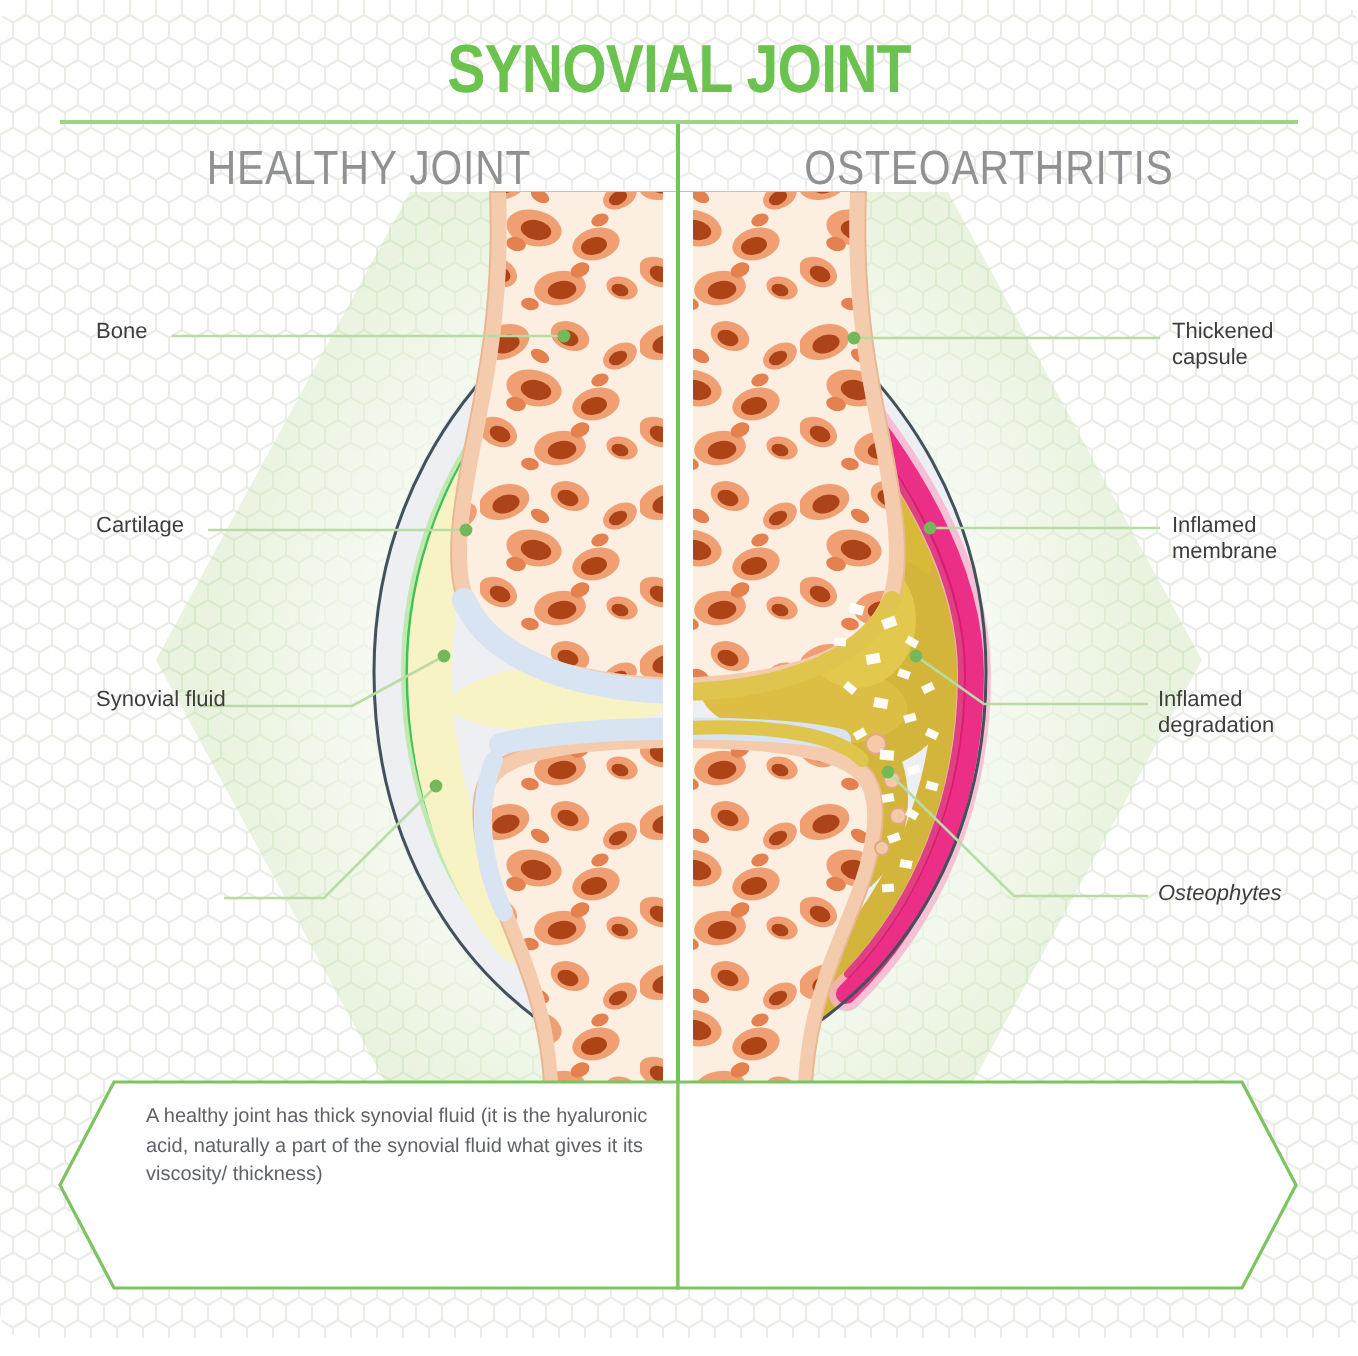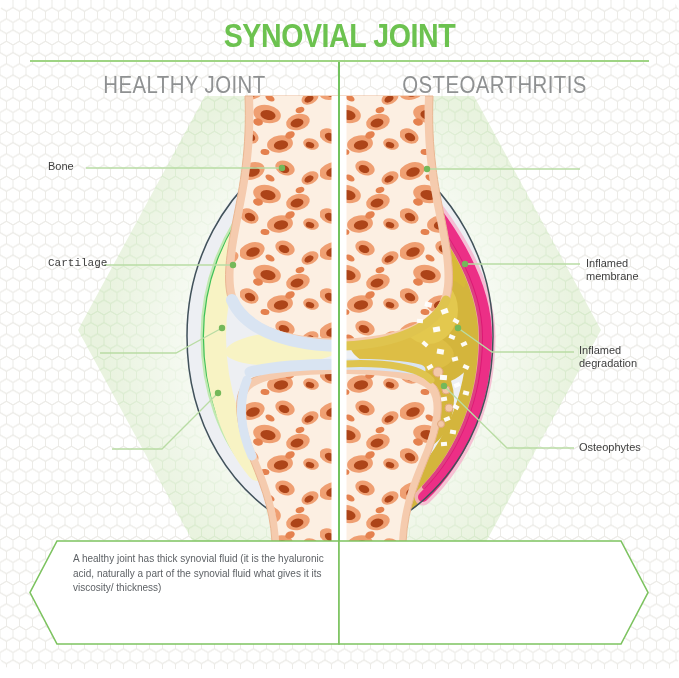--- a/index.html
+++ b/index.html
@@ -200,20 +200,22 @@
   <path d="M 57,541 L 339,541 L 339,644 L 57,644 L 30,592.5 Z" fill="#ffffff" stroke="#7dc360" stroke-width="1.6"></path>
   <path d="M 339,541 L 621,541 L 648,592.5 L 621,644 L 339,644 Z" fill="#ffffff" stroke="#7dc360" stroke-width="1.6"></path>
 </svg>
 
   <div id="title">SYNOVIAL JOINT</div>
 
   <div id="head-left" class="colhead">HEALTHY JOINT</div>
   <div id="head-right" class="colhead">OSTEOARTHRITIS</div>
 
   <div class="txt" style="left:48px;top:160px;">Bone</div>
-  <div class="txt" style="left:48px;top:257px;font-family:Liberation Mono, monospace;">Cartilage</div>
-
+  <div class="txt" style="left:48px;top:257px;">Cartilage</div>
+  <div class="txt" style="left:48px;top:344px;width:70px;">Synovial fluid</div>
+
+  <div class="txt" style="left:586px;top:160px;width:85px;">Thickened capsule</div>
   <div class="txt" style="left:586px;top:257px;width:95px;">Inflamed membrane</div>
   <div class="txt" style="left:579px;top:344px;width:100px;">Inflamed degradation</div>
-  <div class="txt" style="left:579px;top:441px;">Osteophytes</div>
+  <div class="txt" style="left:579px;top:441px;font-style:italic;">Osteophytes</div>
 
   <div id="cap-left" class="caption">A healthy joint has thick synovial fluid (it is the hyaluronic acid, naturally a part of the synovial fluid what gives it its viscosity/ thickness)</div>
 </div>
 
 </body></html>

